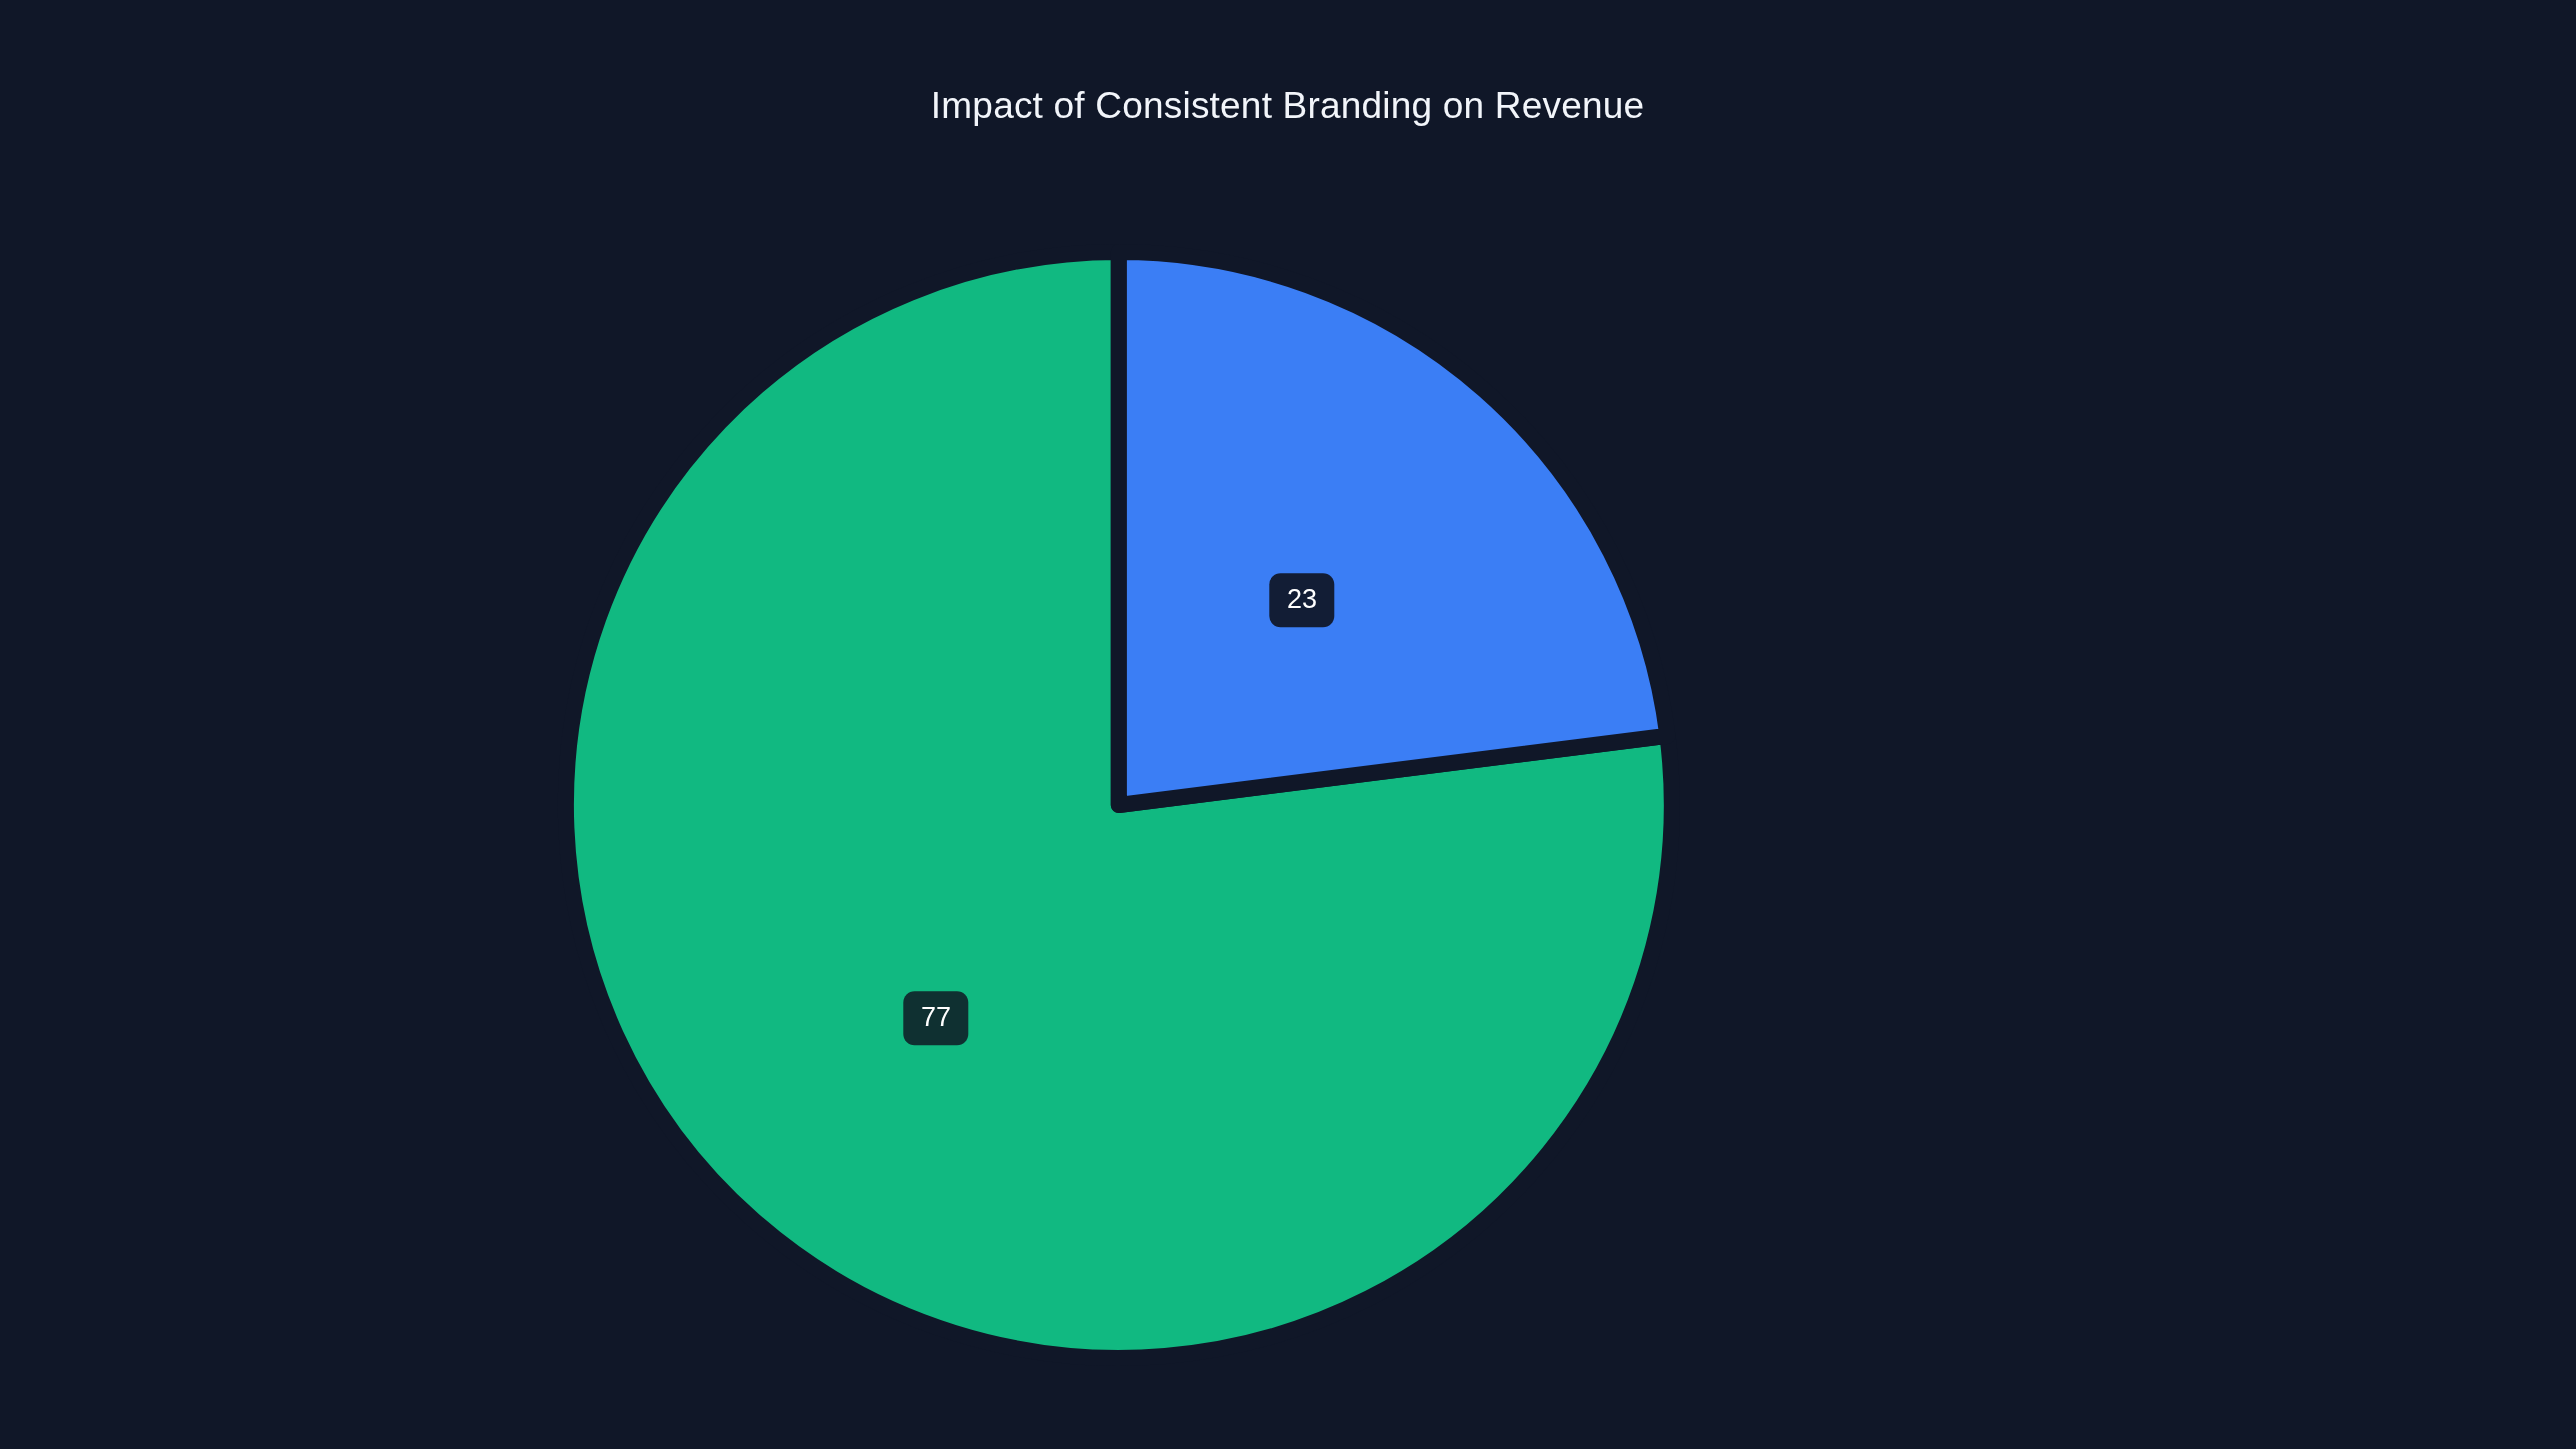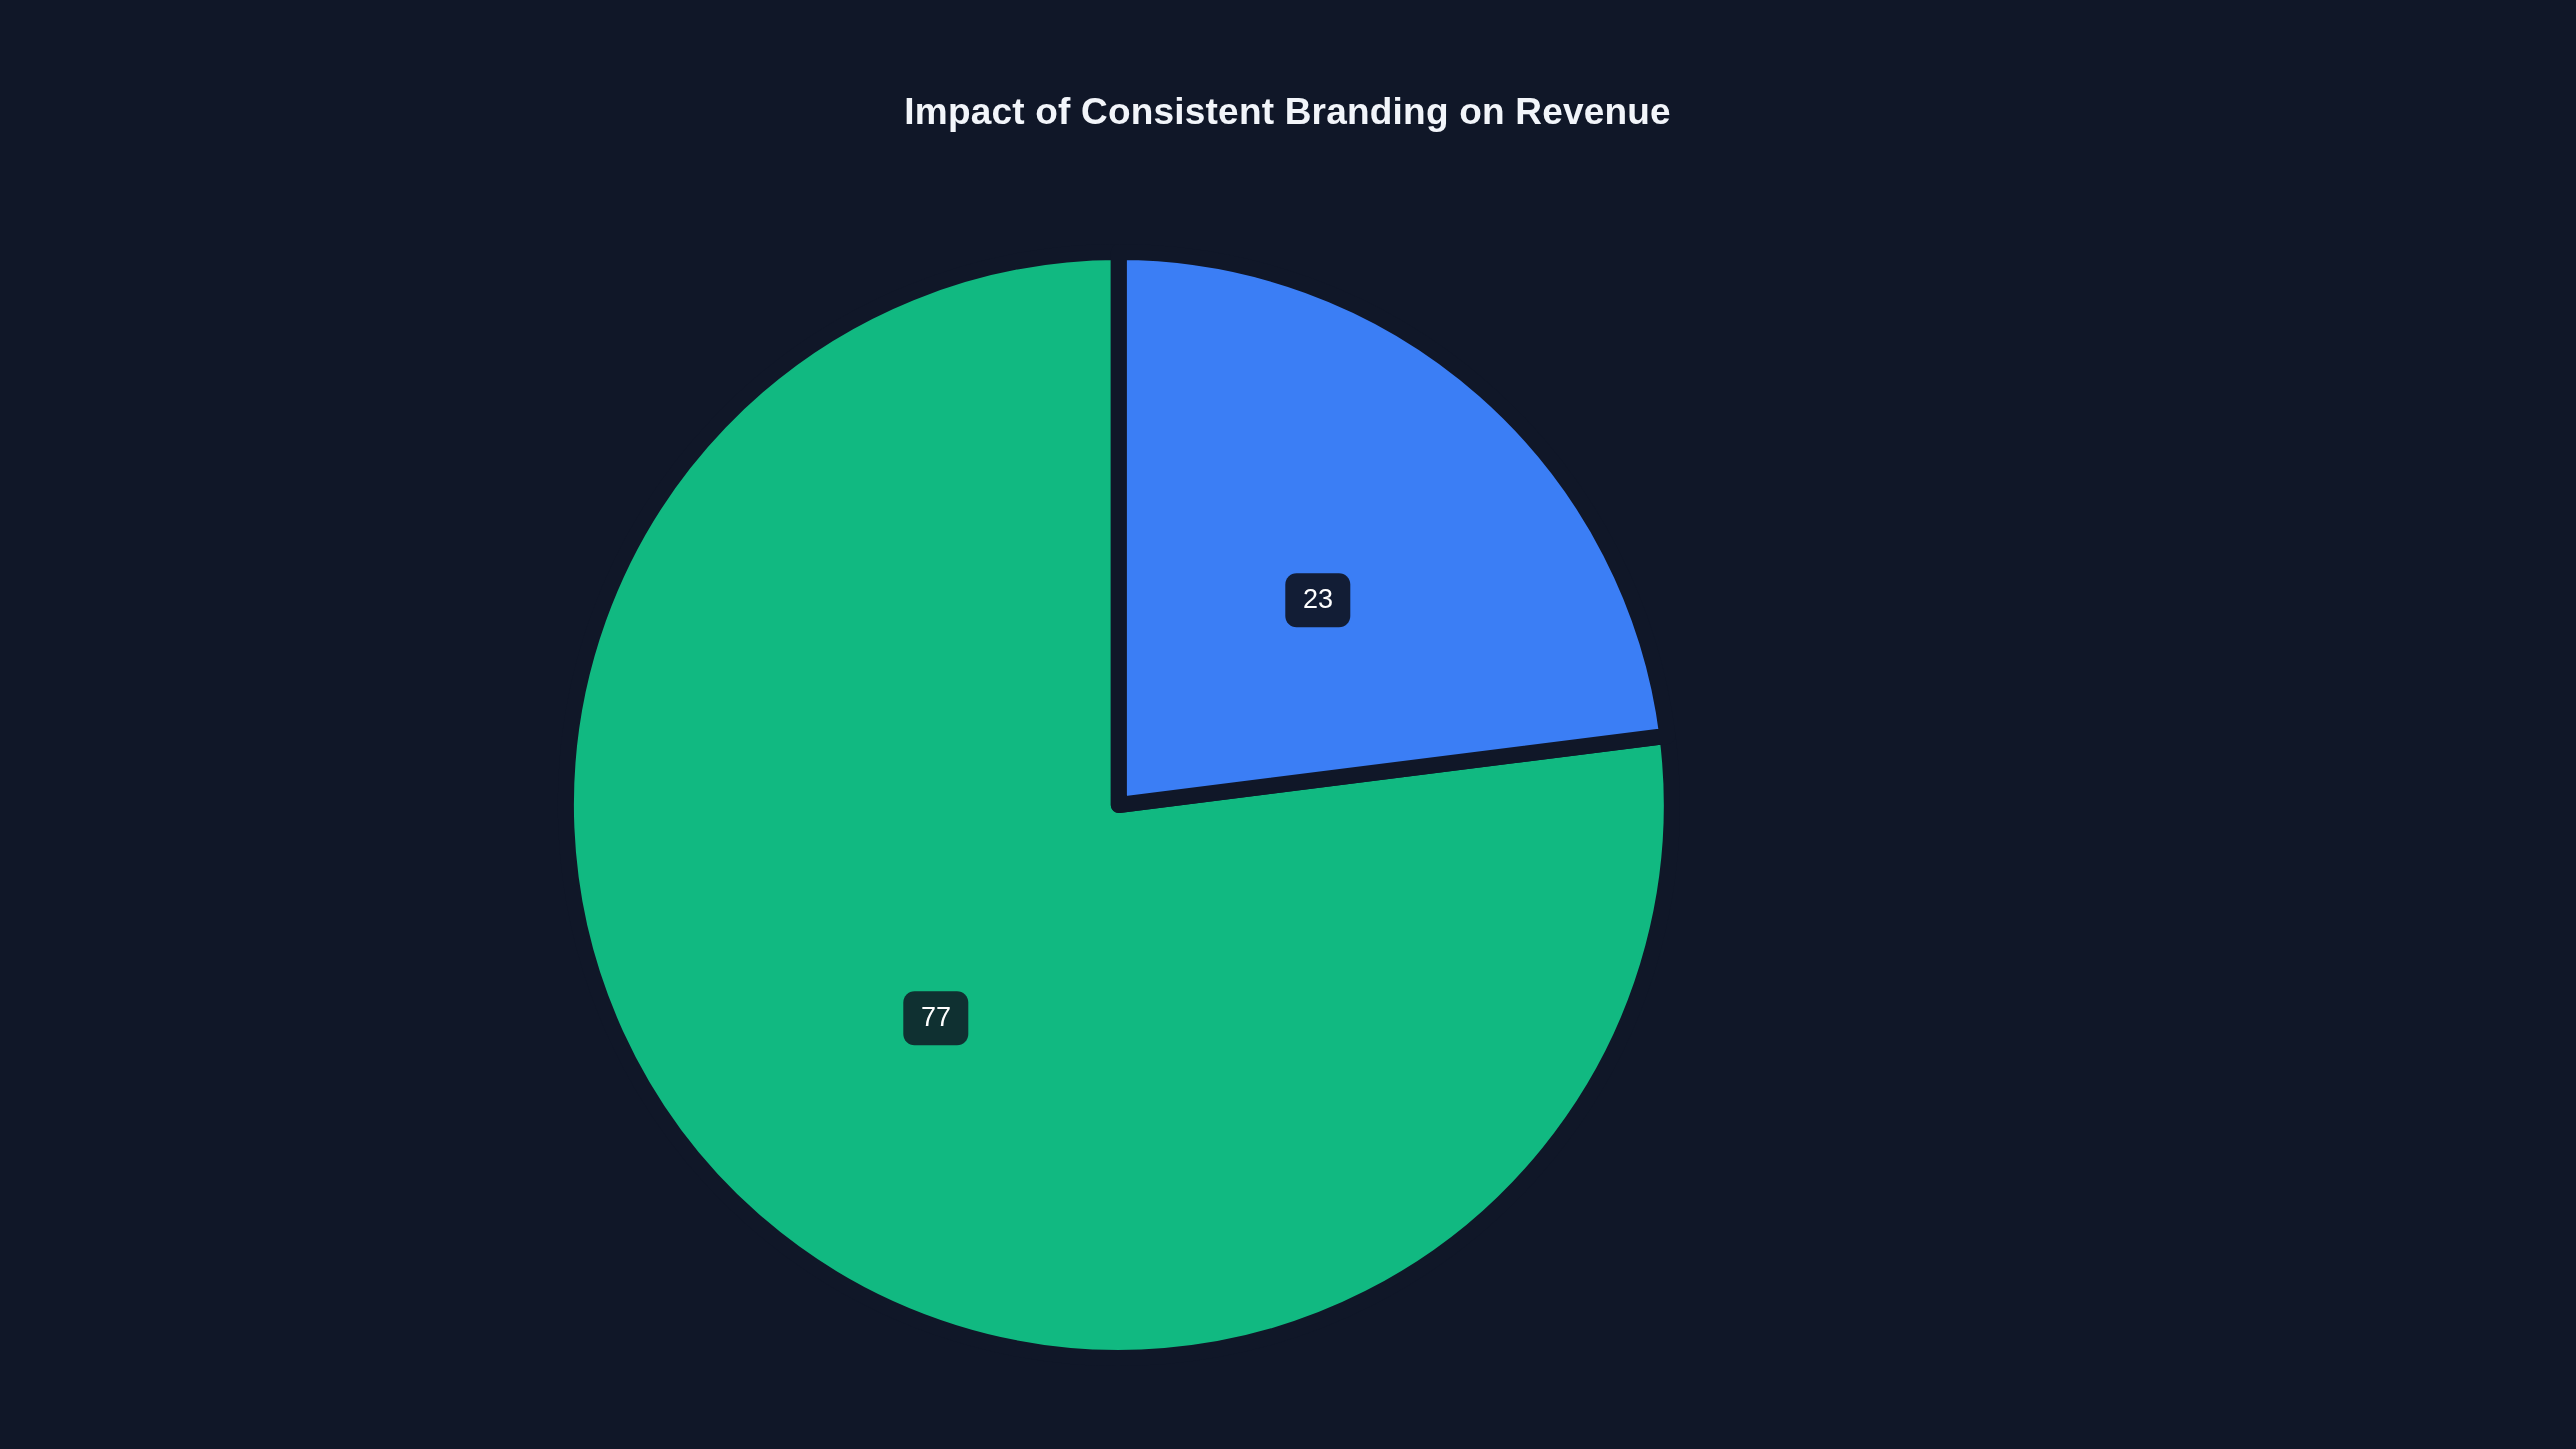--- a/index.html
+++ b/index.html
@@ -19,26 +19,26 @@
     position: relative;
     width: 2576px;
     height: 1449px;
     background: #101728;
   }
 
   
   #chart-title {
     position: absolute;
     left: 0;
-    top: 89px;
+    top: 83px;
     width: 2576px;
     text-align: center;
     color: #F2F5FA;
     font-size: 37px;
-    font-weight: 700;
+    font-weight: 400;
     letter-spacing: 0.2px;
     line-height: 45px;
     white-space: nowrap;
   }
   
   #chart-title { transform: translateX(-0.4px); }
 
   
   #plot-area {
     position: absolute;
@@ -61,21 +61,21 @@
     padding: 11.3px 17.7px;
     color: #FFFFFF;
     font-size: 27px;
     line-height: 31px;
     font-weight: 400;
     text-align: center;
     white-space: nowrap;
     box-sizing: border-box;
     min-width: 60px;
   }
-  .slice-label.blue-bg  { background: rgba(16, 23, 40, 0.94); margin-left: 16px; }
+  .slice-label.blue-bg  { background: rgba(16, 23, 40, 0.94); }
   .slice-label.green-bg { background: rgba(16, 33, 40, 0.90); }
 
   
   #legend {
     position: absolute;
     left: 2171px;
     top: 667px;
   }
   .legend-item {
     display: flex;

